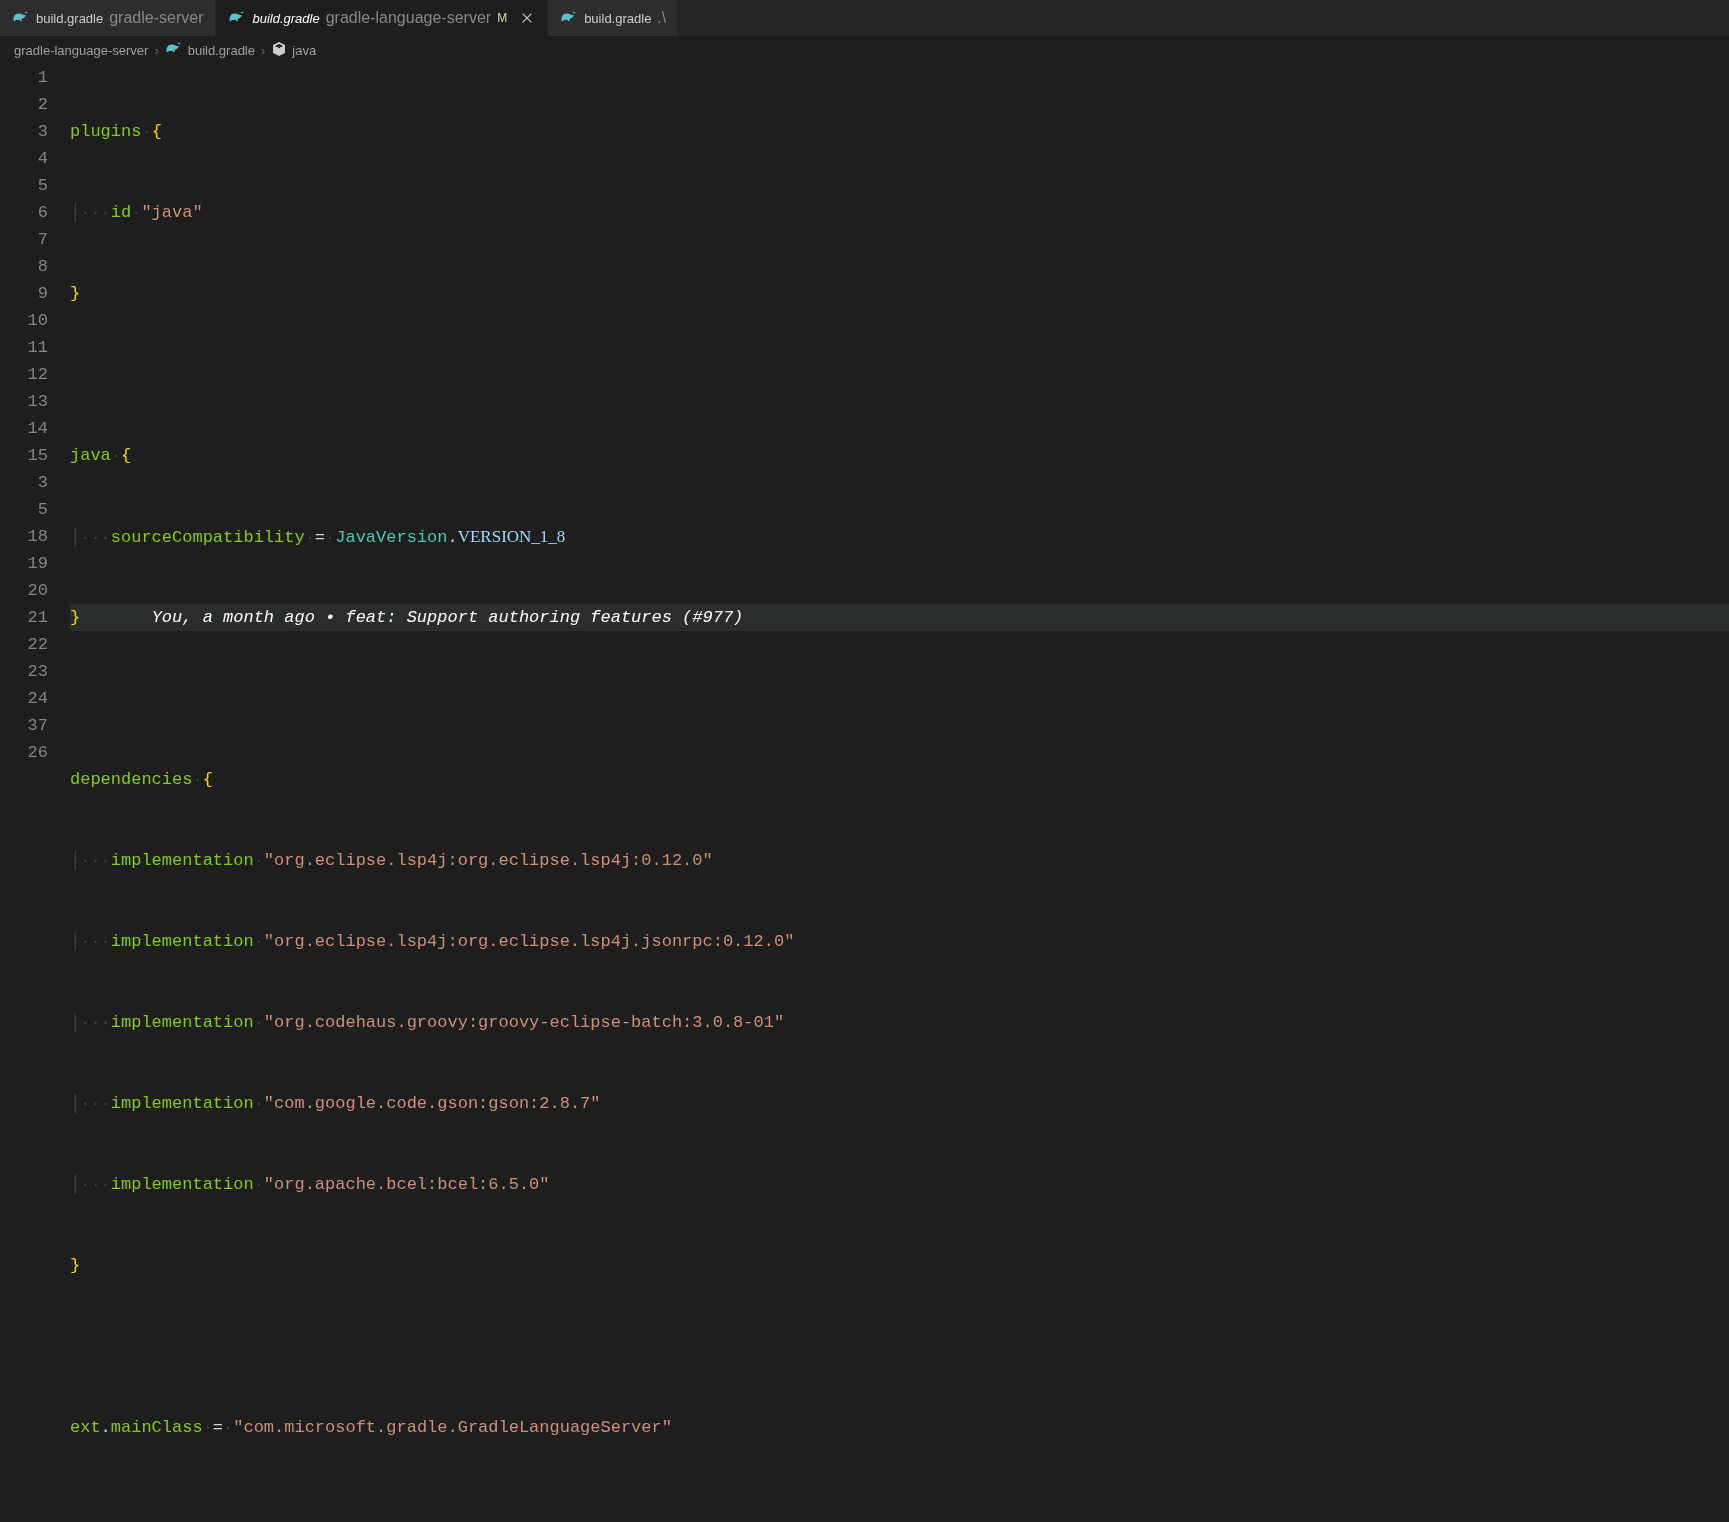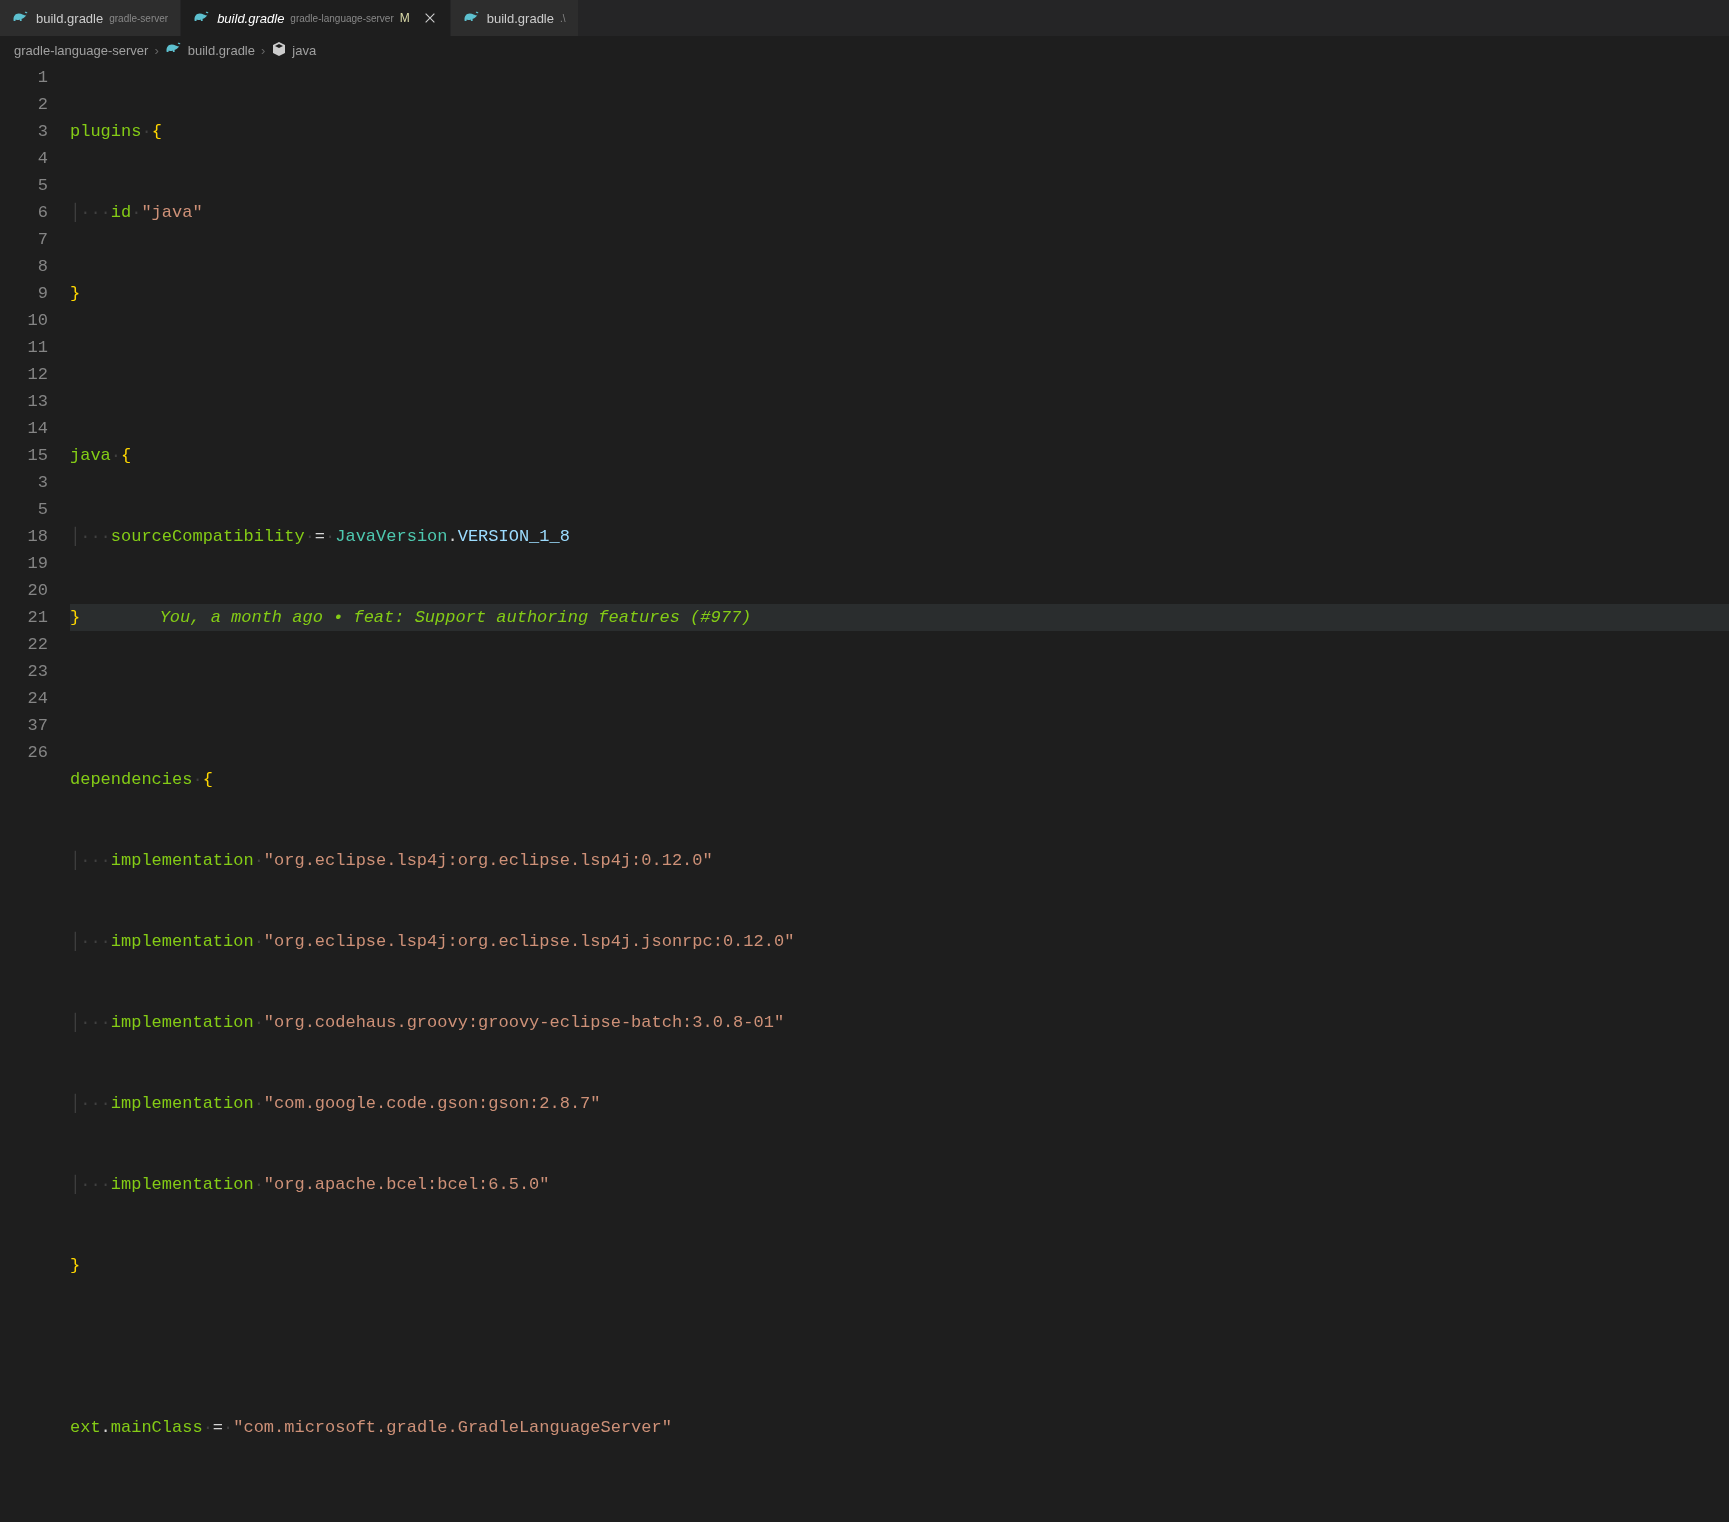--- a/index.html
+++ b/index.html
@@ -38,21 +38,21 @@
     }
     .tab-name {
       color: #cccccc;
     }
     .tab.active .tab-name {
       color: #ffffff;
       font-style: italic;
     }
     .tab-folder {
       color: #888888;
-      font-size: 10px;
+      font-size: 16px;
     }
     .tab-modified {
       color: #dcdcaa;
       font-size: 12px;
     }
     .tab-close {
       margin-left: 6px;
       color: #cccccc;
       width: 16px;
       height: 16px;
@@ -101,28 +101,27 @@
     }
     .code-line {
       height: 27px;
     }
     .brace { color: #ffd700; }
     .ident { color: #84cc16; }
     .str { color: #ce9178; }
     .eq { color: #d4d4d4; }
     .type { color: #4ec9b0; font-family: Liberation Mono, monospace; }
     .dot { color: #d4d4d4; }
-    .enum { color: #9cdcfe; }
+    .enum { color: #9cdcfe; font-family: Liberation Serif, serif; }
     .indent-guide {
       color: #404040;
     }
     .git-blame {
-      color: #84cc16;
+      color: #ffffff;
       font-style: italic;
-      margin-left: 8px;
     }
     .line-highlight {
       background: #2a2d2e;
     }
     .gradle-icon svg {
       width: 18px;
       height: 18px;
     }
     .symbol-icon svg {
       width: 16px;

